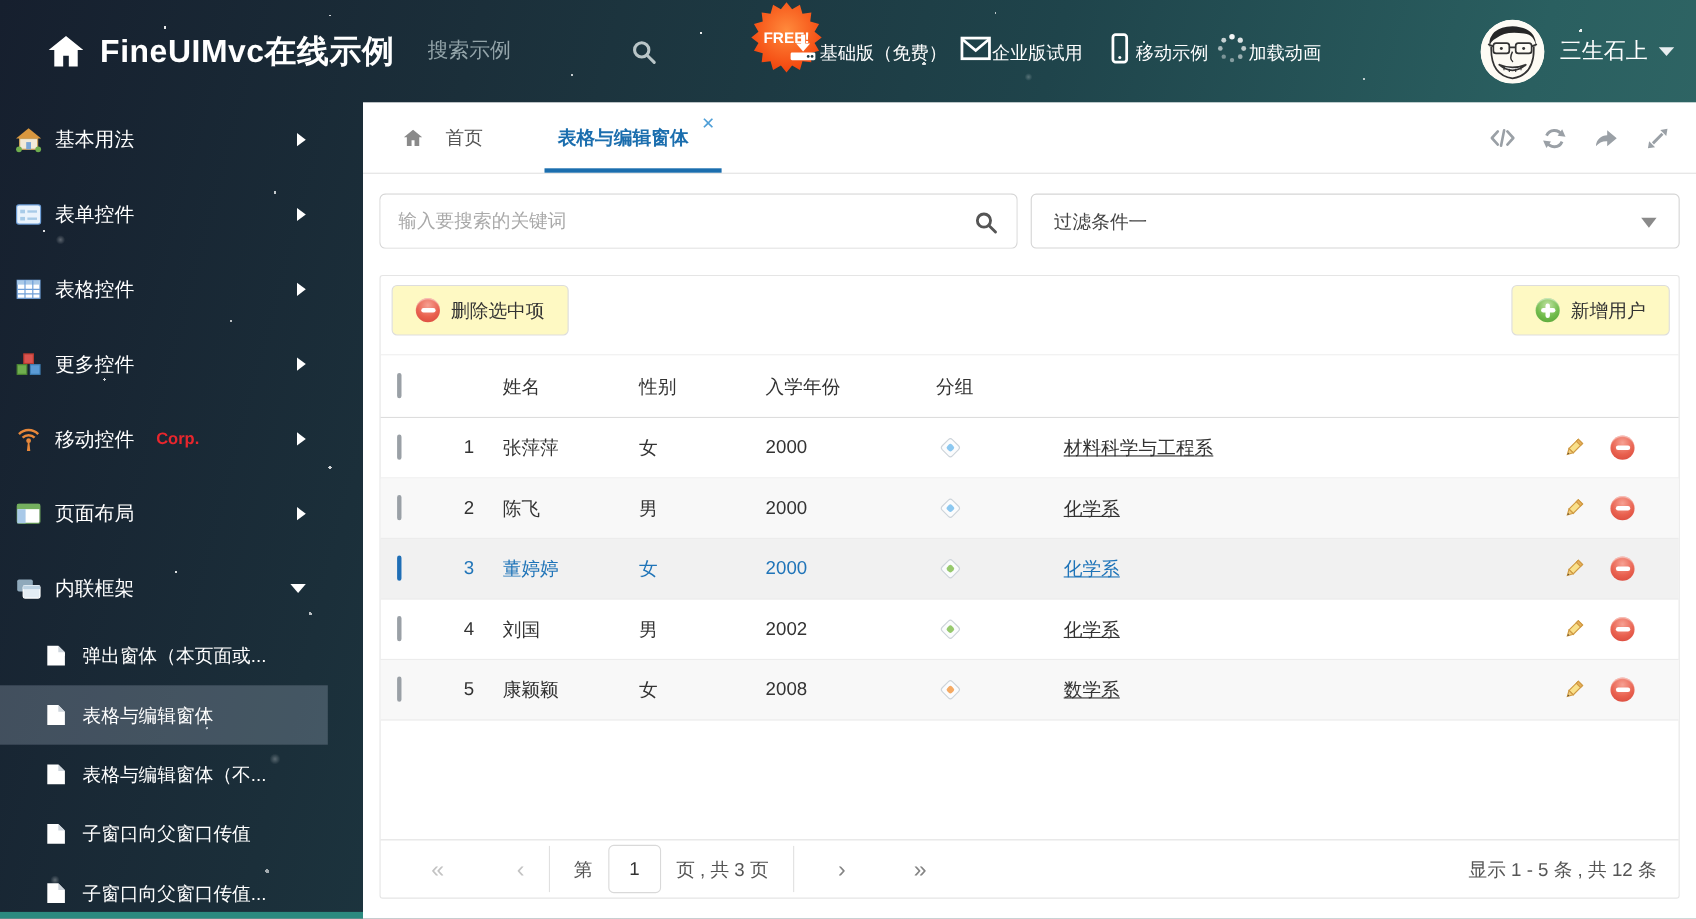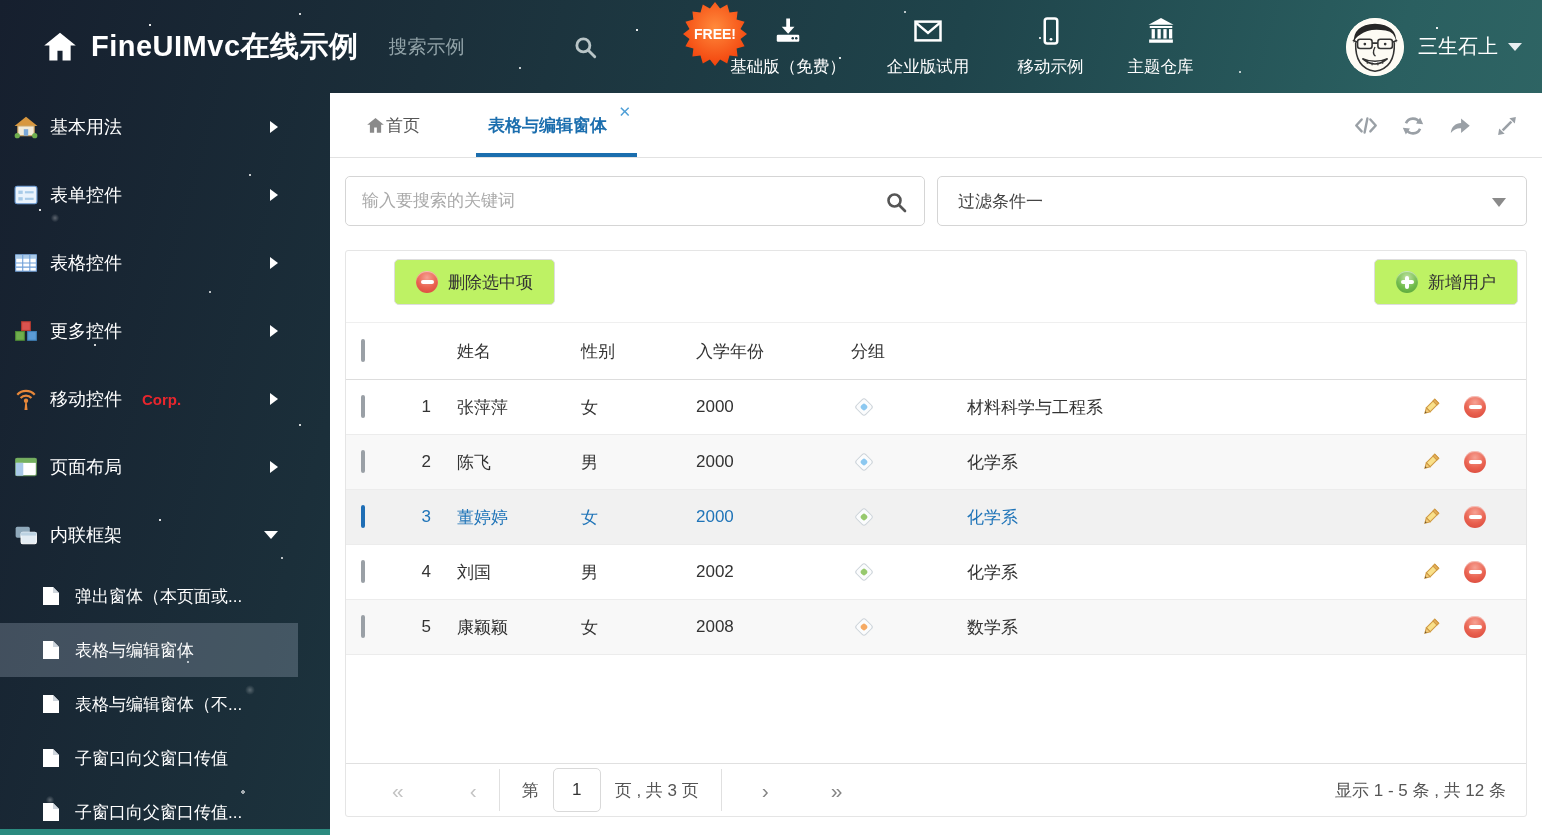--- a/index.html
+++ b/index.html
@@ -41,21 +41,21 @@
   .brand { display:flex; align-items:center; margin-left:18px; }
   .brand svg { width:36px; height:36px; }
   .app-title { font-size:29px; font-weight:bold; margin-left:13px; letter-spacing:.5px; }
   .hsearch { display:flex; align-items:center; margin-left:28px; }
   .hsearch input { width:155px; background:transparent; border:none; outline:none;
     font-size:19px; color:#dfe7e9; font-family:inherit; }
   .hsearch input::placeholder { color:#93a4a9; }
   .hsearch .mag { margin-left:30px; color:#b9c5c7; }
   .free-badge { position:absolute; left:682px; top:1px; width:66px; height:66px; }
   .hnav { position:absolute; left:718px; top:0; height:93px; display:flex; }
-  .hnav-item { display:flex; flex-direction:column; align-items:center; justify-content:center; cursor:pointer; }
+  .hnav-item { display:flex; flex-direction:row; align-items:center; justify-content:center; cursor:pointer; }
   .hnav-item svg { height:32px; }
   .hnav-item .lbl { font-size:16.5px; margin-top:5px; white-space:nowrap; }
   .user { position:absolute; right:20px; top:0; height:93px; display:flex; align-items:center; cursor:pointer; }
   .avatar { width:58px; height:58px; border-radius:50%; overflow:hidden; background:#fdfbf4; flex:none; }
   .user .uname { font-size:20px; margin:0 10px 0 14px; }
   .caret-down-w { width:0; height:0; border-left:7px solid transparent; border-right:7px solid transparent; border-top:8px solid #e8eef0; }
 
   
   .sidebar { position:absolute; left:0; top:93px; width:298px; bottom:0; z-index:4; color:#fff; }
   .side-item { height:68px; display:flex; align-items:center; padding:0 20px 0 14px; cursor:pointer; }
@@ -68,21 +68,21 @@
     border-right:7px solid transparent; border-top:8px solid #fff; }
   .sub-item { height:54px; display:flex; align-items:center; padding-left:42px; font-size:17px; cursor:pointer; }
   .sub-item .picon { margin-right:15px; flex:none; display:flex; }
   .sub-item.selected { background:rgba(165,180,195,.30); }
   .side-footer { position:absolute; left:0; bottom:0; width:330px; height:6px; background:#2b8a7f; z-index:6; }
 
   
   .main { position:absolute; left:330px; top:93px; right:0; bottom:0; background:#fff; z-index:4;
     display:flex; flex-direction:column; }
   .tabbar { height:65px; border-bottom:1px solid #e2e2e2; display:flex; align-items:stretch; position:relative; flex:none; }
-  .tab-home { margin-left:36px; display:flex; align-items:center; gap:1px; color:#555; font-size:17px; cursor:pointer; }
+  .tab-home { margin-left:36px; display:flex; align-items:center; gap:20px; color:#555; font-size:17px; cursor:pointer; }
   .tab-active { margin-left:56px; position:relative; display:flex; align-items:center;
     color:#1b6eae; font-weight:bold; font-size:17px; padding:0 30px 0 12px; cursor:pointer; }
   .tab-active::after { content:""; position:absolute; left:0; right:0; bottom:0; height:4px; background:#1b6eae; }
   .tab-close { position:absolute; top:10px; right:6px; color:#4f9fd7; font-size:15px; font-weight:bold; cursor:pointer; }
   .tab-actions { position:absolute; right:22px; top:0; height:65px; display:flex; align-items:center; gap:21px; }
   .tab-actions svg { cursor:pointer; color:#9aa0a6; }
 
   .filter-row { display:flex; padding:18px 15px 0 15px; gap:12px; flex:none; }
   .search-box { position:relative; width:580px; height:50px; border:1px solid #d5d5d5; border-radius:5px; }
   .search-box input { width:100%; height:100%; border:none; outline:none; border-radius:5px;
@@ -90,22 +90,22 @@
   .search-box input::placeholder { color:#a9a9a9; }
   .search-box .mag { position:absolute; right:16px; top:13px; color:#555; }
   .select-box { flex:1; height:50px; border:1px solid #d5d5d5; border-radius:5px; display:flex;
     align-items:center; padding:0 20px; font-size:17px; color:#444; position:relative; cursor:pointer; }
   .select-caret { position:absolute; right:20px; top:21px; width:0; height:0;
     border-left:7px solid transparent; border-right:7px solid transparent; border-top:9px solid #8a8a8a; }
 
   .panel { margin:24px 15px 18px 15px; flex:1; border:1px solid #e5e5e5; border-radius:3px;
     display:flex; flex-direction:column; min-height:0; }
   .grid-toolbar { padding:8px 8px 17px 10px; display:flex; justify-content:space-between; flex:none; }
-  .btn { height:46px; border:1px solid #ddd; border-radius:5px; background:#bef264; display:flex;
-    align-items:center; gap:10px; padding:0 21px; font-size:17px; color:#333; cursor:pointer; font-family:inherit;margin-left:38px; }
+  .btn { height:46px; border:1px solid #ddd; border-radius:5px; background:#fef9c3; display:flex;
+    align-items:center; gap:10px; padding:0 21px; font-size:17px; color:#333; cursor:pointer; font-family:inherit; }
 
   .ico-minus, .ico-plus { width:22px; height:22px; border-radius:50%; position:relative; flex:none; }
   .ico-minus { background:radial-gradient(circle at 50% 30%,#f6a193 0%,#e9614f 55%,#d6453a 100%);
     box-shadow:inset 0 1px 1px rgba(255,255,255,.55); }
   .ico-minus::after { content:""; position:absolute; left:4.5px; right:4.5px; top:9.3px; height:3.6px;
     background:#fff; border-radius:2px; }
   .ico-plus { background:radial-gradient(circle at 50% 30%,#c2e3a4 0%,#72bc4c 55%,#52a134 100%);
     box-shadow:inset 0 1px 1px rgba(255,255,255,.55); }
   .ico-plus::after { content:""; position:absolute; left:4.5px; right:4.5px; top:9.3px; height:3.6px;
     background:#fff; border-radius:2px; }
@@ -127,21 +127,21 @@
   .c-group { width:116px; flex:none; display:flex; align-items:center; }
   .c-major { flex:1; min-width:0; }
   .c-actions { width:150px; flex:none; display:flex; justify-content:flex-end; align-items:center;
     gap:23px; padding-right:40px; }
 
   .cb { width:18px; height:18px; border:2px solid #9aa0a6; border-radius:4px; background:#fff; cursor:pointer; }
   .grid-row.sel .cb { border-color:#1f6eb5; }
   .tag { width:14px; height:14px; border:1.5px solid #ccd3d9; background:#fbfcfd; border-radius:3px;
     transform:rotate(45deg); display:inline-block; position:relative; margin-left:6px; }
   .tag i { position:absolute; inset:3px; border-radius:2px; display:block; }
-  .major-link { color:inherit; cursor:pointer; }
+  .major-link { color:inherit; text-decoration:underline; cursor:pointer; }
   .act-ico { cursor:pointer; display:flex; }
 
   .grid-spacer { flex:1; }
   .pager { height:53px; border-top:1px solid #e0e0e0; display:flex; align-items:center;
     padding:0 20px; font-size:17px; color:#555; flex:none; }
   .pg-arrow { font-size:21px; cursor:pointer; line-height:1; }
   .pg-disabled { color:#c3c3c3; }
   .pg-enabled { color:#848484; }
   .pg-div { width:1px; height:42px; background:#e0e0e0; margin:0 22px; }
   .page-input { width:48px; height:44px; border:1px solid #d9d9d9; border-radius:5px; text-align:center;
@@ -209,33 +209,34 @@
     </div>
     <div class="hnav-item" style="width:105px">
       <span>
         <svg viewBox="0 0 24 24" width="30" height="30" fill="none" stroke="#fff" stroke-width="2">
             <rect x="7" y="2" width="10" height="20" rx="2"></rect>
             <circle cx="12" cy="18.6" r="1.1" fill="#fff" stroke="none"></circle>
           </svg>
       </span>
       <span class="lbl">移动示例</span>
     </div>
-    <div class="hnav-item" style="width:115px">
+    <div class="hnav-item" style="width:100px">
       <span>
         <svg viewBox="0 0 24 24" width="30" height="30" fill="#fff">
-            <polygon points="12,1.5 22,7 2,7"></polygon>
-            <rect x="3" y="8" width="18" height="1.6"></rect>
-            <rect x="4.5" y="10.5" width="2.6" height="7.5"></rect>
-            <rect x="9.2" y="10.5" width="2.6" height="7.5"></rect>
-            <rect x="13.9" y="10.5" width="2.6" height="7.5"></rect>
-            <rect x="18.4" y="10.5" width="2.6" height="7.5"></rect>
-            <rect x="2.5" y="18.8" width="19" height="2.6"></rect>
-          </svg>
-      </span>
-      <span class="lbl">主题仓库</span>
+          <circle cx="12" cy="3.5" r="2" opacity=".95"></circle>
+            <circle cx="18" cy="6" r="1.9" opacity=".85"></circle>
+          <circle cx="20.5" cy="12" r="1.8" opacity=".7"></circle>
+            <circle cx="18" cy="18" r="1.7" opacity=".55"></circle>
+          <circle cx="12" cy="20.5" r="1.6" opacity=".45"></circle>
+            <circle cx="6" cy="18" r="1.6" opacity=".4"></circle>
+          <circle cx="3.5" cy="12" r="1.7" opacity=".6"></circle>
+            <circle cx="6" cy="6" r="1.8" opacity=".75"></circle>
+        </svg>
+      </span>
+      <span class="lbl">加载动画</span>
     </div>
   </div>
 
   <div class="user">
     <span class="avatar">
       <svg viewBox="0 0 60 60" width="58" height="58">
         <circle cx="30" cy="30" r="30" fill="#fdfbf4"></circle>
         <path d="M8 26 Q7 7 30 6 Q53 7 52 26 Q51 14 41 13 Q24 10 15 17 Q9 20 8 26 Z" fill="#262626"></path>
         <path d="M10 25 Q9 52 30 55 Q51 52 50 25" fill="none" stroke="#333" stroke-width="1.6"></path>
         <rect x="12" y="22" width="15" height="9.5" rx="2.5" fill="none" stroke="#333" stroke-width="1.6"></rect>

